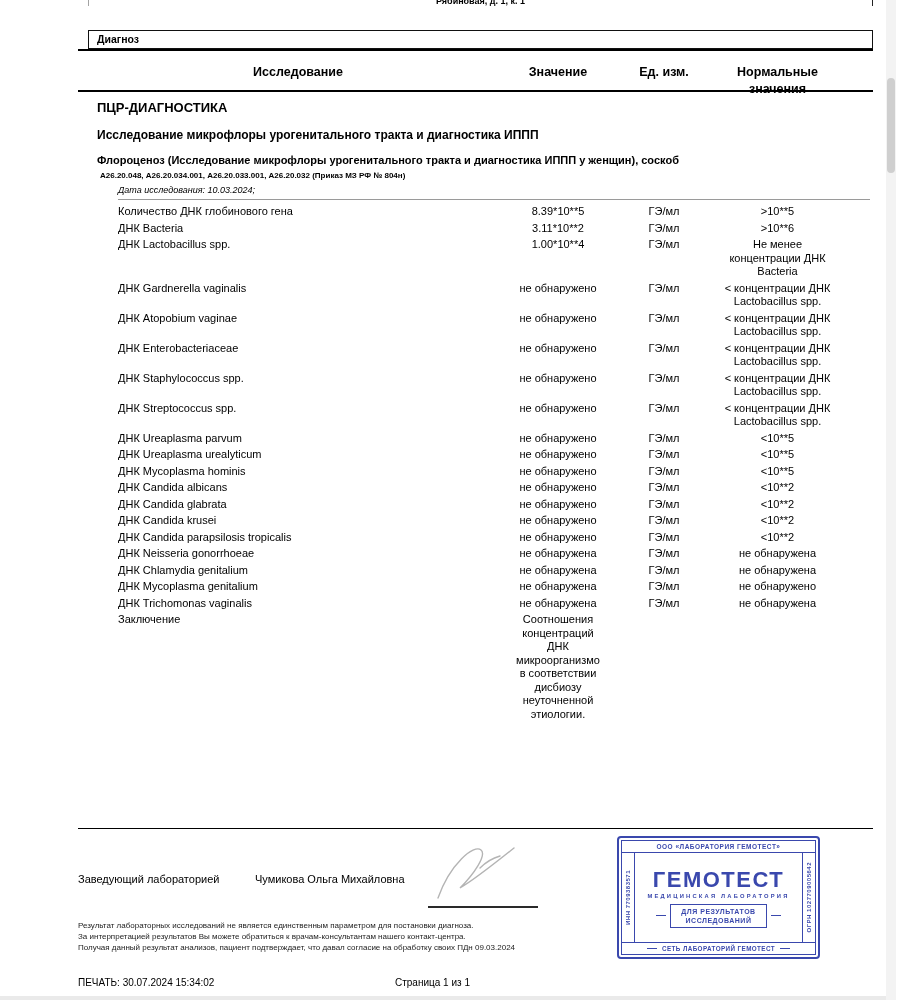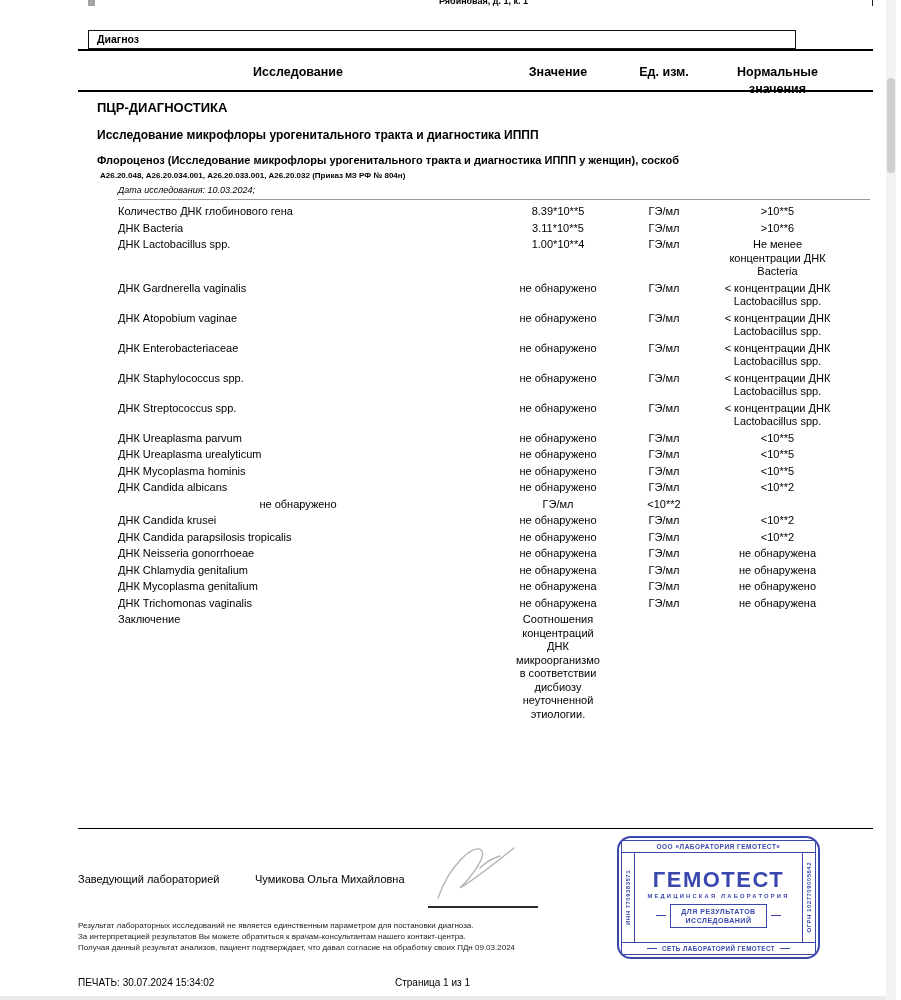--- a/index.html
+++ b/index.html
@@ -9,32 +9,32 @@
     font-family:"Liberation Sans", sans-serif;
     color:#000;
     position:relative;
     overflow:hidden;
   }
   .page { position:absolute; inset:0; background:#fff; }
 
   
   .topcut {
     position:absolute; left:88px; top:0; width:785px; height:6px;
-    overflow:hidden; border-left:7px solid #a3a3a3; border-right:1px solid #222;
+    overflow:hidden; border-left:1px solid #a3a3a3; border-right:1px solid #222;
     text-align:center; font-size:9px; font-weight:bold;
   }
   .topcut span { display:block; margin-top:-4px; }
 
   .ward-box {
     position:absolute; left:88px; top:6px; width:785px; height:19px;
     border:1px solid #111; text-align:center; font-weight:bold;
     font-size:11px; line-height:17px;
   }
   .diag-box {
-    position:absolute; left:88px; top:30px; width:708px; height:19px;
+    position:absolute; left:88px; top:30px; width:785px; height:19px;
     border:1px solid #111; font-weight:bold; font-size:10.5px;
     line-height:17px; padding-left:8px;
   }
 
   .rule { position:absolute; left:78px; width:795px; background:#000; }
   .rule.r1 { top:49px; height:2px; }
   .rule.r2 { top:90px; height:2px; }
   .rule.r3 { top:828px; height:1px; }
 
   .grid { display:grid; grid-template-columns:360px 160px 52px 175px; align-items:start; }
@@ -68,21 +68,21 @@
 
   
   .disclaimer { position:absolute; left:78px; top:920px; font-size:8px; line-height:11px; color:#222; width:540px; }
 
   .foot-print { position:absolute; left:78px;  top:977px; font-size:10px; }
   .foot-page  { position:absolute; left:395px; top:977px; font-size:10px; }
 
   
   .stamp {
     position:absolute; left:617px; top:836px; width:203px; height:123px;
-    border:2px solid #3a48ad; border-radius:14px; color:#3a48ad; background:rgba(255,255,255,0);
+    border:2px solid #3a48ad; border-radius:4px; color:#3a48ad; background:rgba(255,255,255,0);
     padding:2px;
   }
   .stamp-inner { border:1px solid #3a48ad; height:100%; display:flex; flex-direction:column; }
   .stamp-top {
     font-size:6.5px; font-weight:bold; letter-spacing:.5px; text-align:center;
     padding:2px 0; border-bottom:1px solid #3a48ad;
   }
   .stamp-mid { flex:1; display:flex; min-height:0; }
   .stamp-side {
     width:13px; display:flex; align-items:center; justify-content:center;
@@ -147,21 +147,21 @@
   <div class="rows" id="rows">
     <div class="row grid">
       <div class="c name">Количество ДНК глобинового гена</div>
       <div class="c val">8.39*10**5</div>
       <div class="c unit">ГЭ/мл</div>
       <div class="c norm">&gt;10**5</div>
     </div>
 
     <div class="row grid">
       <div class="c name">ДНК Bacteria</div>
-      <div class="c val">3.11*10**5</div>
+      <div class="c val">3.11*10**2</div>
       <div class="c unit">ГЭ/мл</div>
       <div class="c norm">&gt;10**6</div>
     </div>
 
     <div class="row grid">
       <div class="c name">ДНК Lactobacillus spp.</div>
       <div class="c val">1.00*10**4</div>
       <div class="c unit">ГЭ/мл</div>
       <div class="c norm">Не менее
 концентрации ДНК
@@ -230,20 +230,21 @@
     </div>
 
     <div class="row grid">
       <div class="c name">ДНК Candida albicans</div>
       <div class="c val">не обнаружено</div>
       <div class="c unit">ГЭ/мл</div>
       <div class="c norm">&lt;10**2</div>
     </div>
 
     <div class="row grid">
+      <div class="c name">ДНК Candida glabrata</div>
       <div class="c val">не обнаружено</div>
       <div class="c unit">ГЭ/мл</div>
       <div class="c norm">&lt;10**2</div>
     </div>
 
     <div class="row grid">
       <div class="c name">ДНК Candida krusei</div>
       <div class="c val">не обнаружено</div>
       <div class="c unit">ГЭ/мл</div>
       <div class="c norm">&lt;10**2</div>

